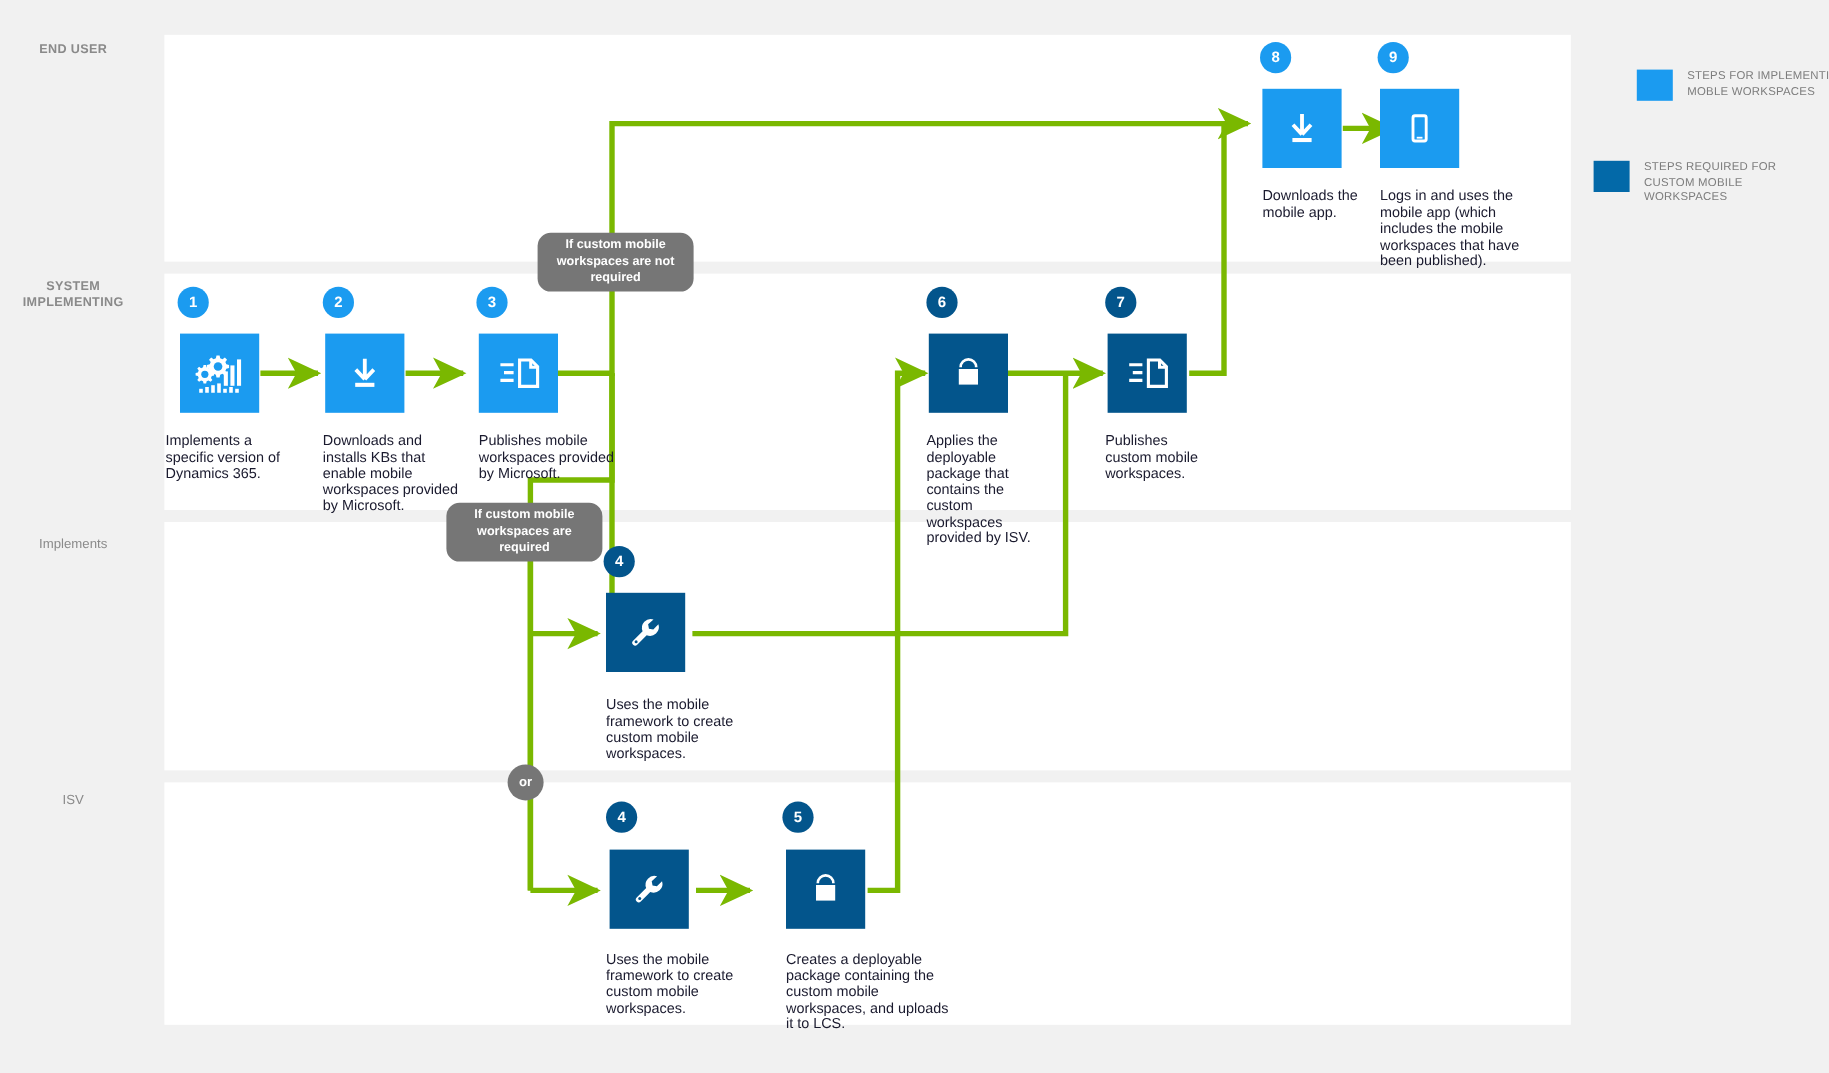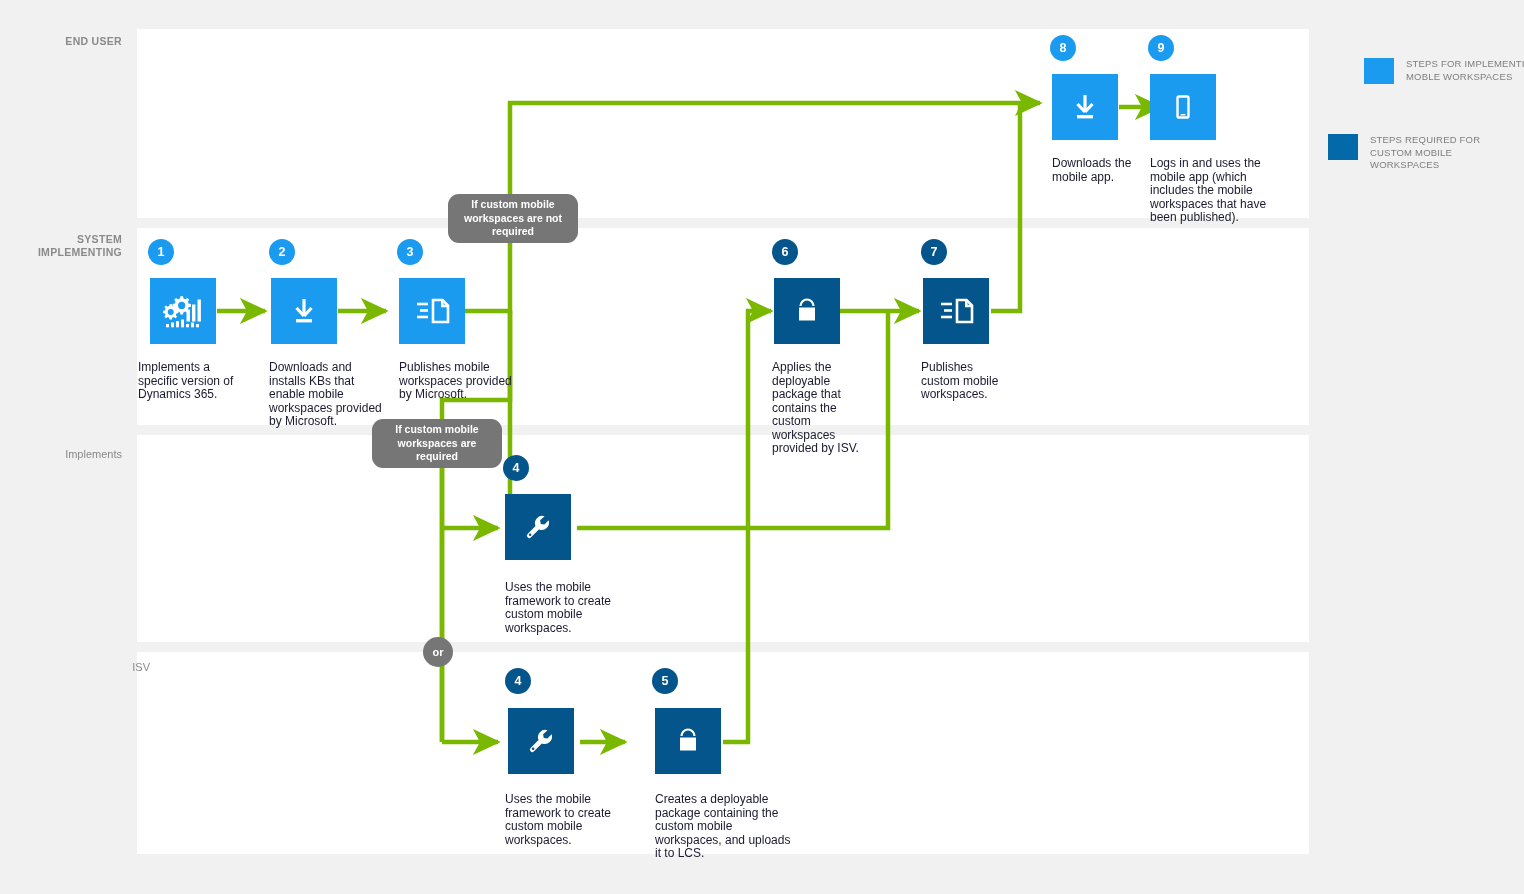--- a/index.html
+++ b/index.html
@@ -24,21 +24,21 @@
   .lane {
     position: absolute;
     left: 137px;
     width: 1172px;
     background: #ffffff;
   }
   .lane-label {
     position: absolute;
     left: 0;
     width: 122px;
-    text-align: right;
+    text-align: center;
     color: #8a8a8a;
     font-size: 10.5px;
     font-weight: bold;
     letter-spacing: 0.3px;
     line-height: 13px;
   }
   .lane-label.mixed {
     font-weight: normal;
     font-size: 11px;
     letter-spacing: 0;
@@ -159,21 +159,21 @@
 
   <div class="lane-label" style="top:35px;">END USER</div>
 
   <div class="lane-label" style="top:233px;">
     <div>SYSTEM</div>
     <div>IMPLEMENTING</div>
   </div>
 
   <div class="lane-label mixed" style="top:448px;">Implements</div>
 
-  <div class="lane-label mixed" style="top:661px;padding-left:28px;">ISV</div>
+  <div class="lane-label mixed" style="top:661px;">ISV</div>
 
   <svg class="flow-svg" viewBox="0 0 1524 894" xmlns="http://www.w3.org/2000/svg">
     <defs>
       <marker id="ah" markerWidth="7" markerHeight="7" refX="5.6" refY="3.5" orient="auto" markerUnits="strokeWidth">
         <path d="M0,0.6 L6.2,3.5 L0,6.4 L1.6,3.5 Z" fill="#7ab800"></path>
       </marker>
     </defs>
     <g fill="none" stroke="#7ab800" stroke-width="4.5" stroke-linecap="butt" stroke-linejoin="miter">
 
       <line x1="217" y1="311" x2="265" y2="311" marker-end="url(#ah)"></line>

